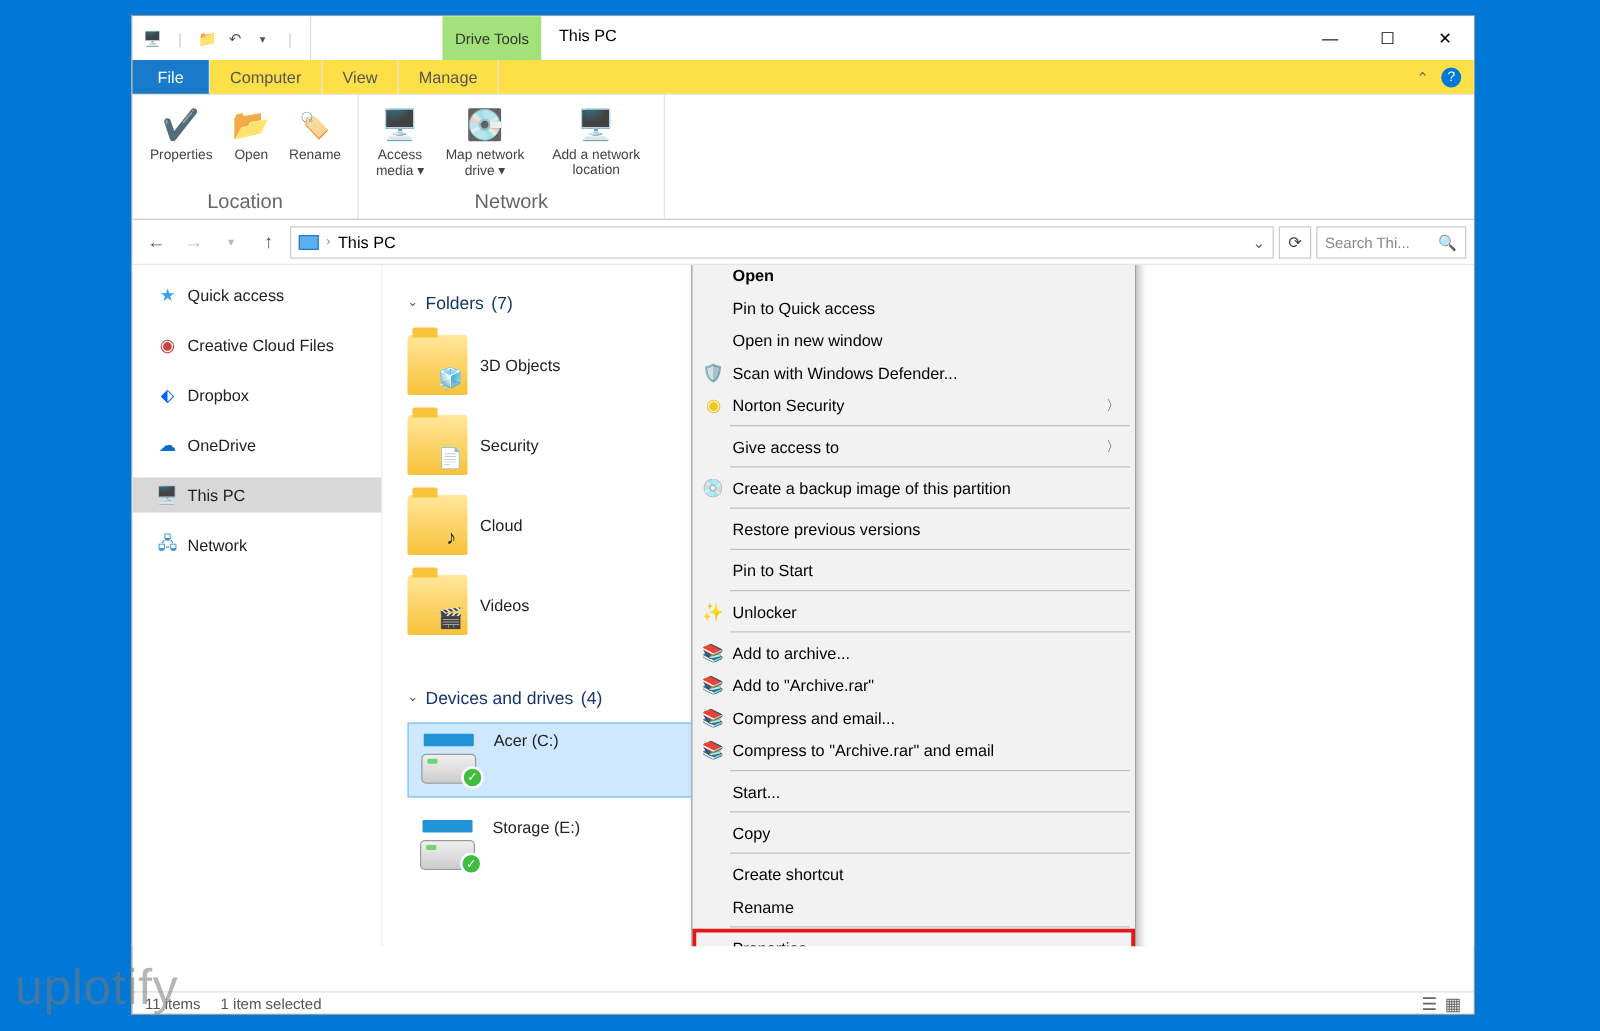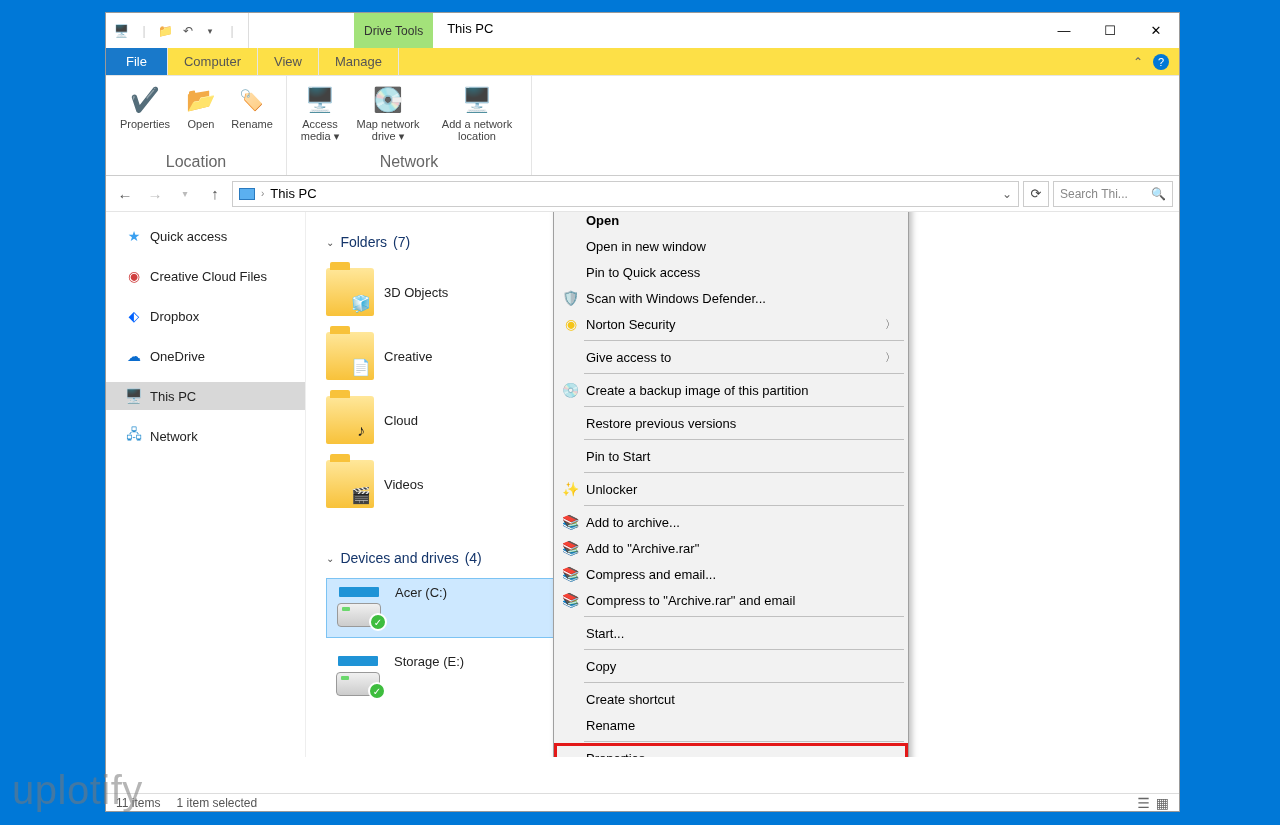--- a/index.html
+++ b/index.html
@@ -221,21 +221,21 @@
         <div class="folder-item">
           <div class="folder-ico">
               <div class="overlay">🧊</div>
             </div>
           <span>3D Objects</span>
         </div>
         <div class="folder-item">
           <div class="folder-ico">
               <div class="overlay">📄</div>
             </div>
-          <span>Creative</span>
+          <span>Security</span>
         </div>
         <div class="folder-item">
           <div class="folder-ico">
               <div class="overlay">♪</div>
             </div>
           <span>Cloud</span>
         </div>
         <div class="folder-item">
           <div class="folder-ico">
               <div class="overlay">🎬</div>
@@ -283,24 +283,24 @@
           <span>Backup Driver (F:)</span>
         </div>
       </div>
     </div>
 
     <div class="ctx">
       <div class="ctx-item bold">
           <span>Open</span>
         </div>
       <div class="ctx-item">
+          <span>Pin to Quick access</span>
+        </div>
+      <div class="ctx-item">
           <span>Open in new window</span>
-        </div>
-      <div class="ctx-item">
-          <span>Pin to Quick access</span>
         </div>
       <div class="ctx-item">
           <span class="ctx-ico">🛡️</span>
           <span>Scan with Windows Defender...</span>
         </div>
       <div class="ctx-item">
           <span class="ctx-ico" style="color:#f5c518">◉</span>
           <span>Norton Security</span>
           <span class="ctx-sub">〉</span>
         </div>

